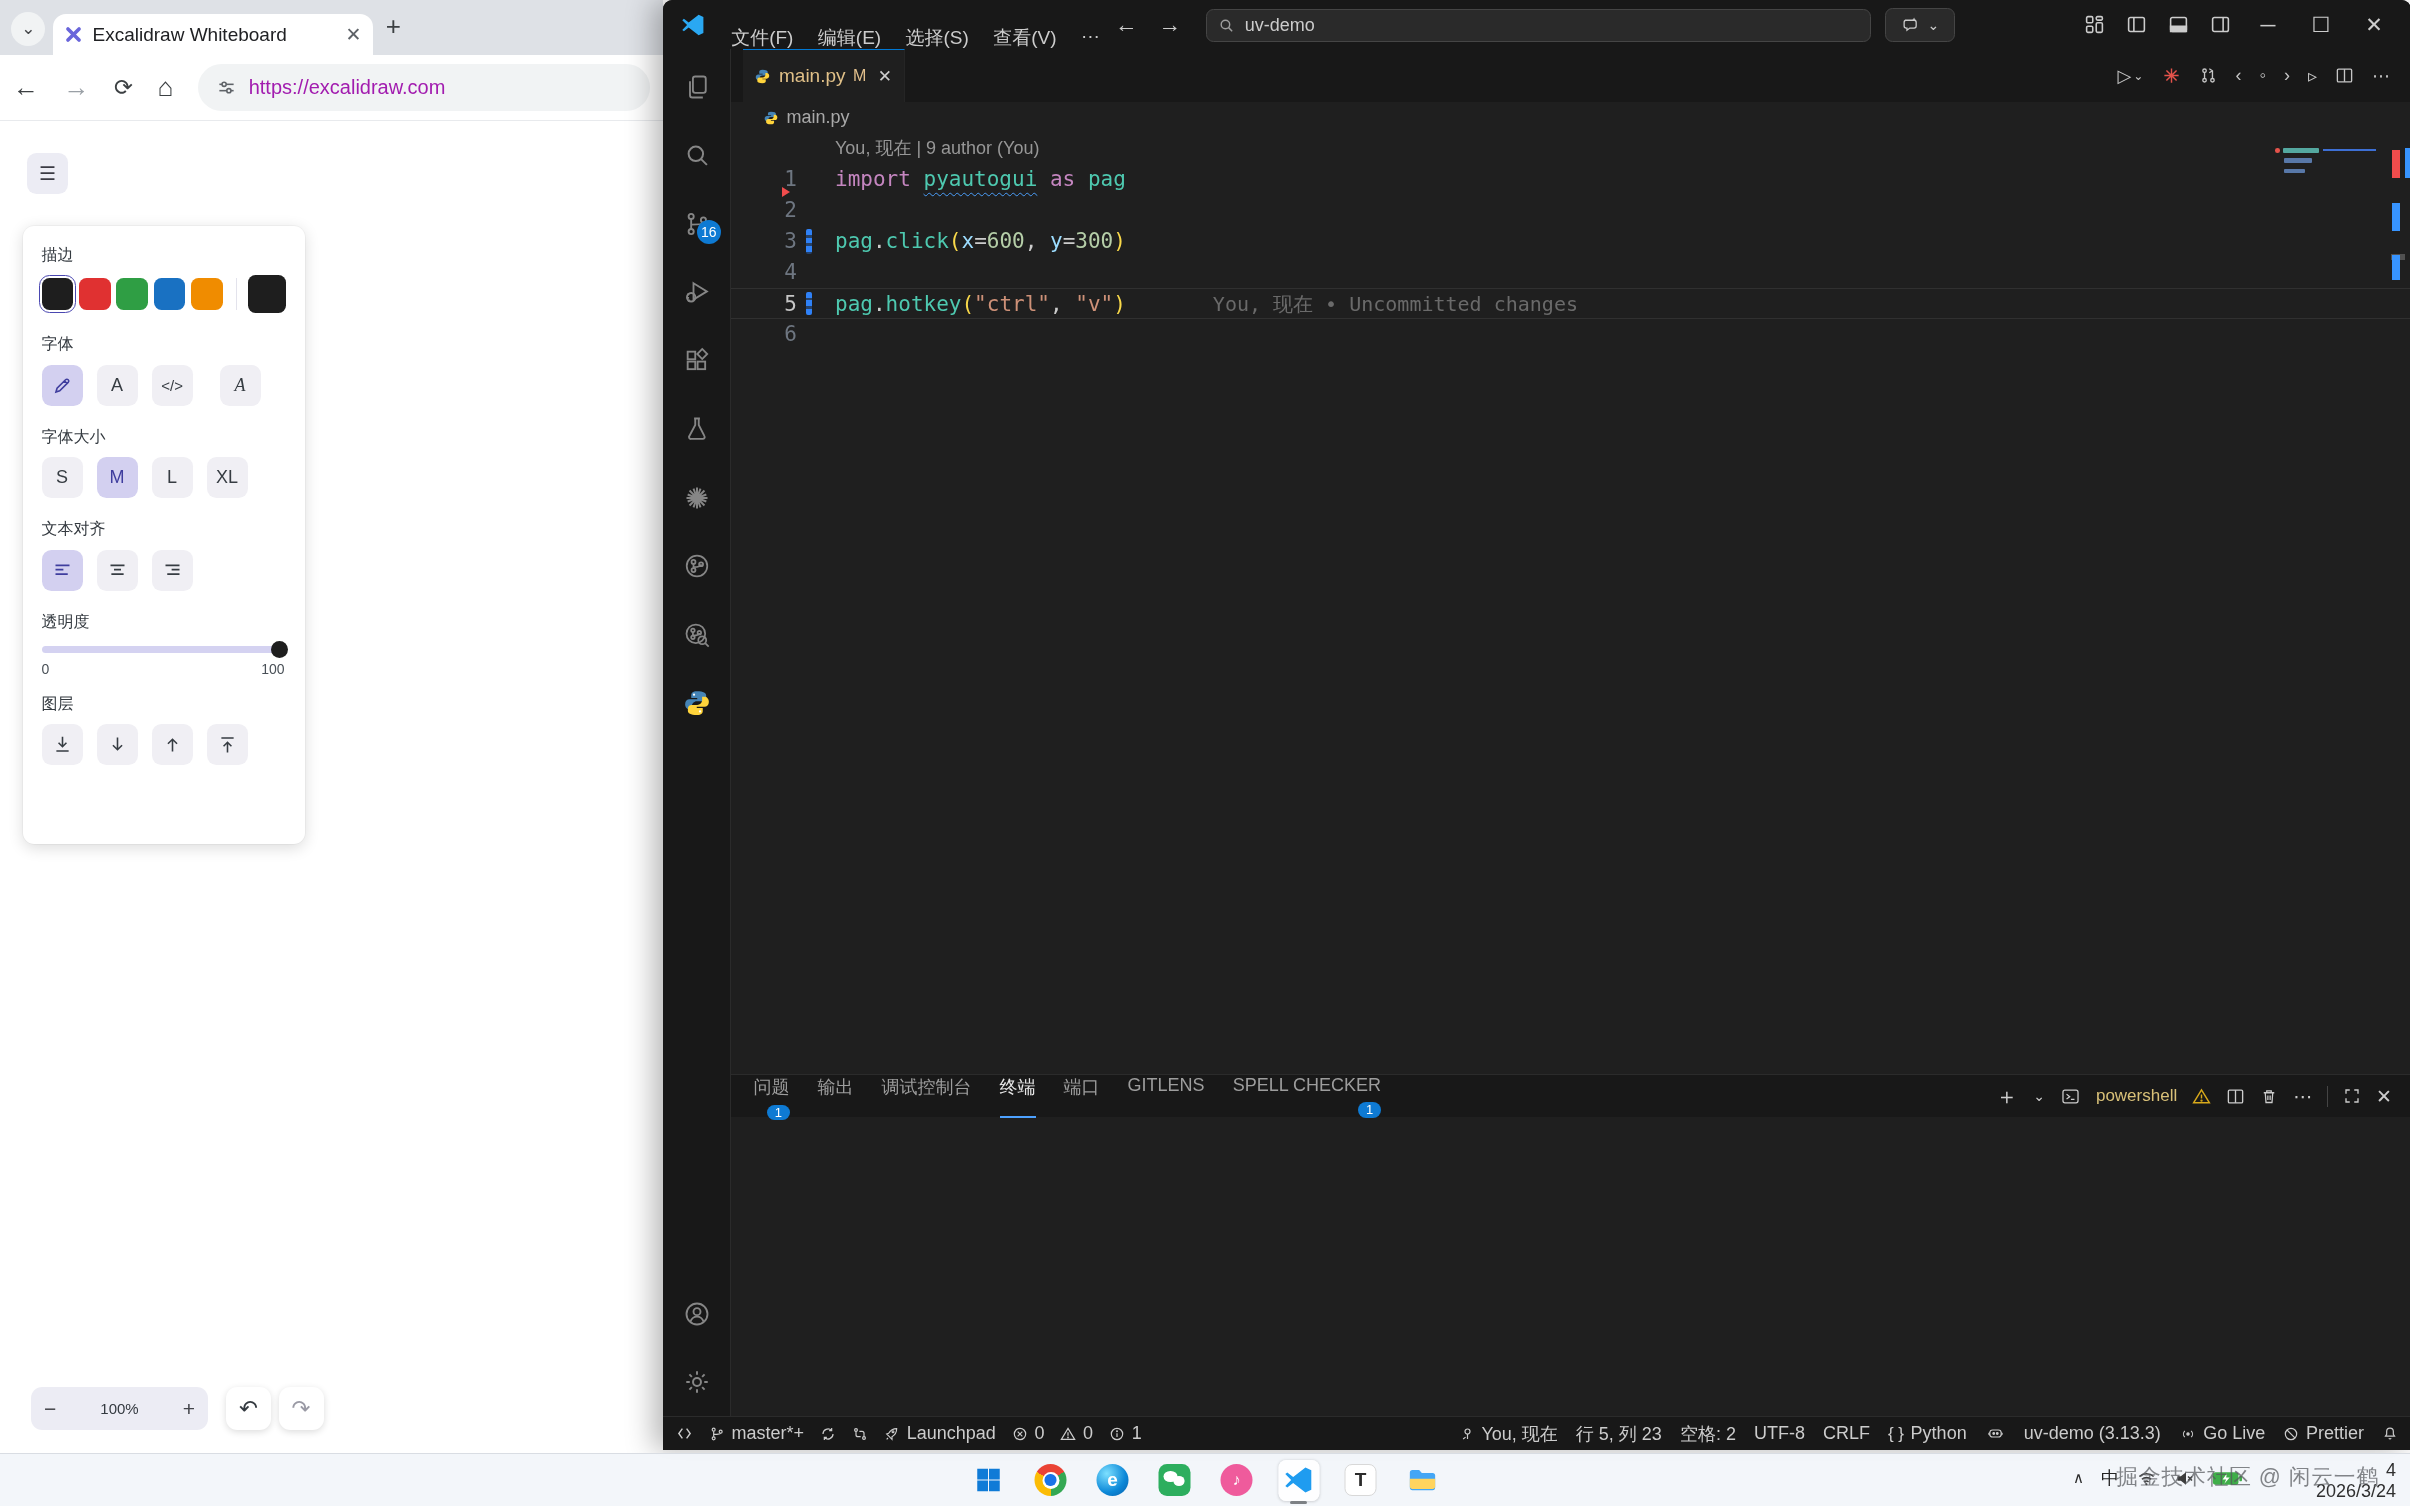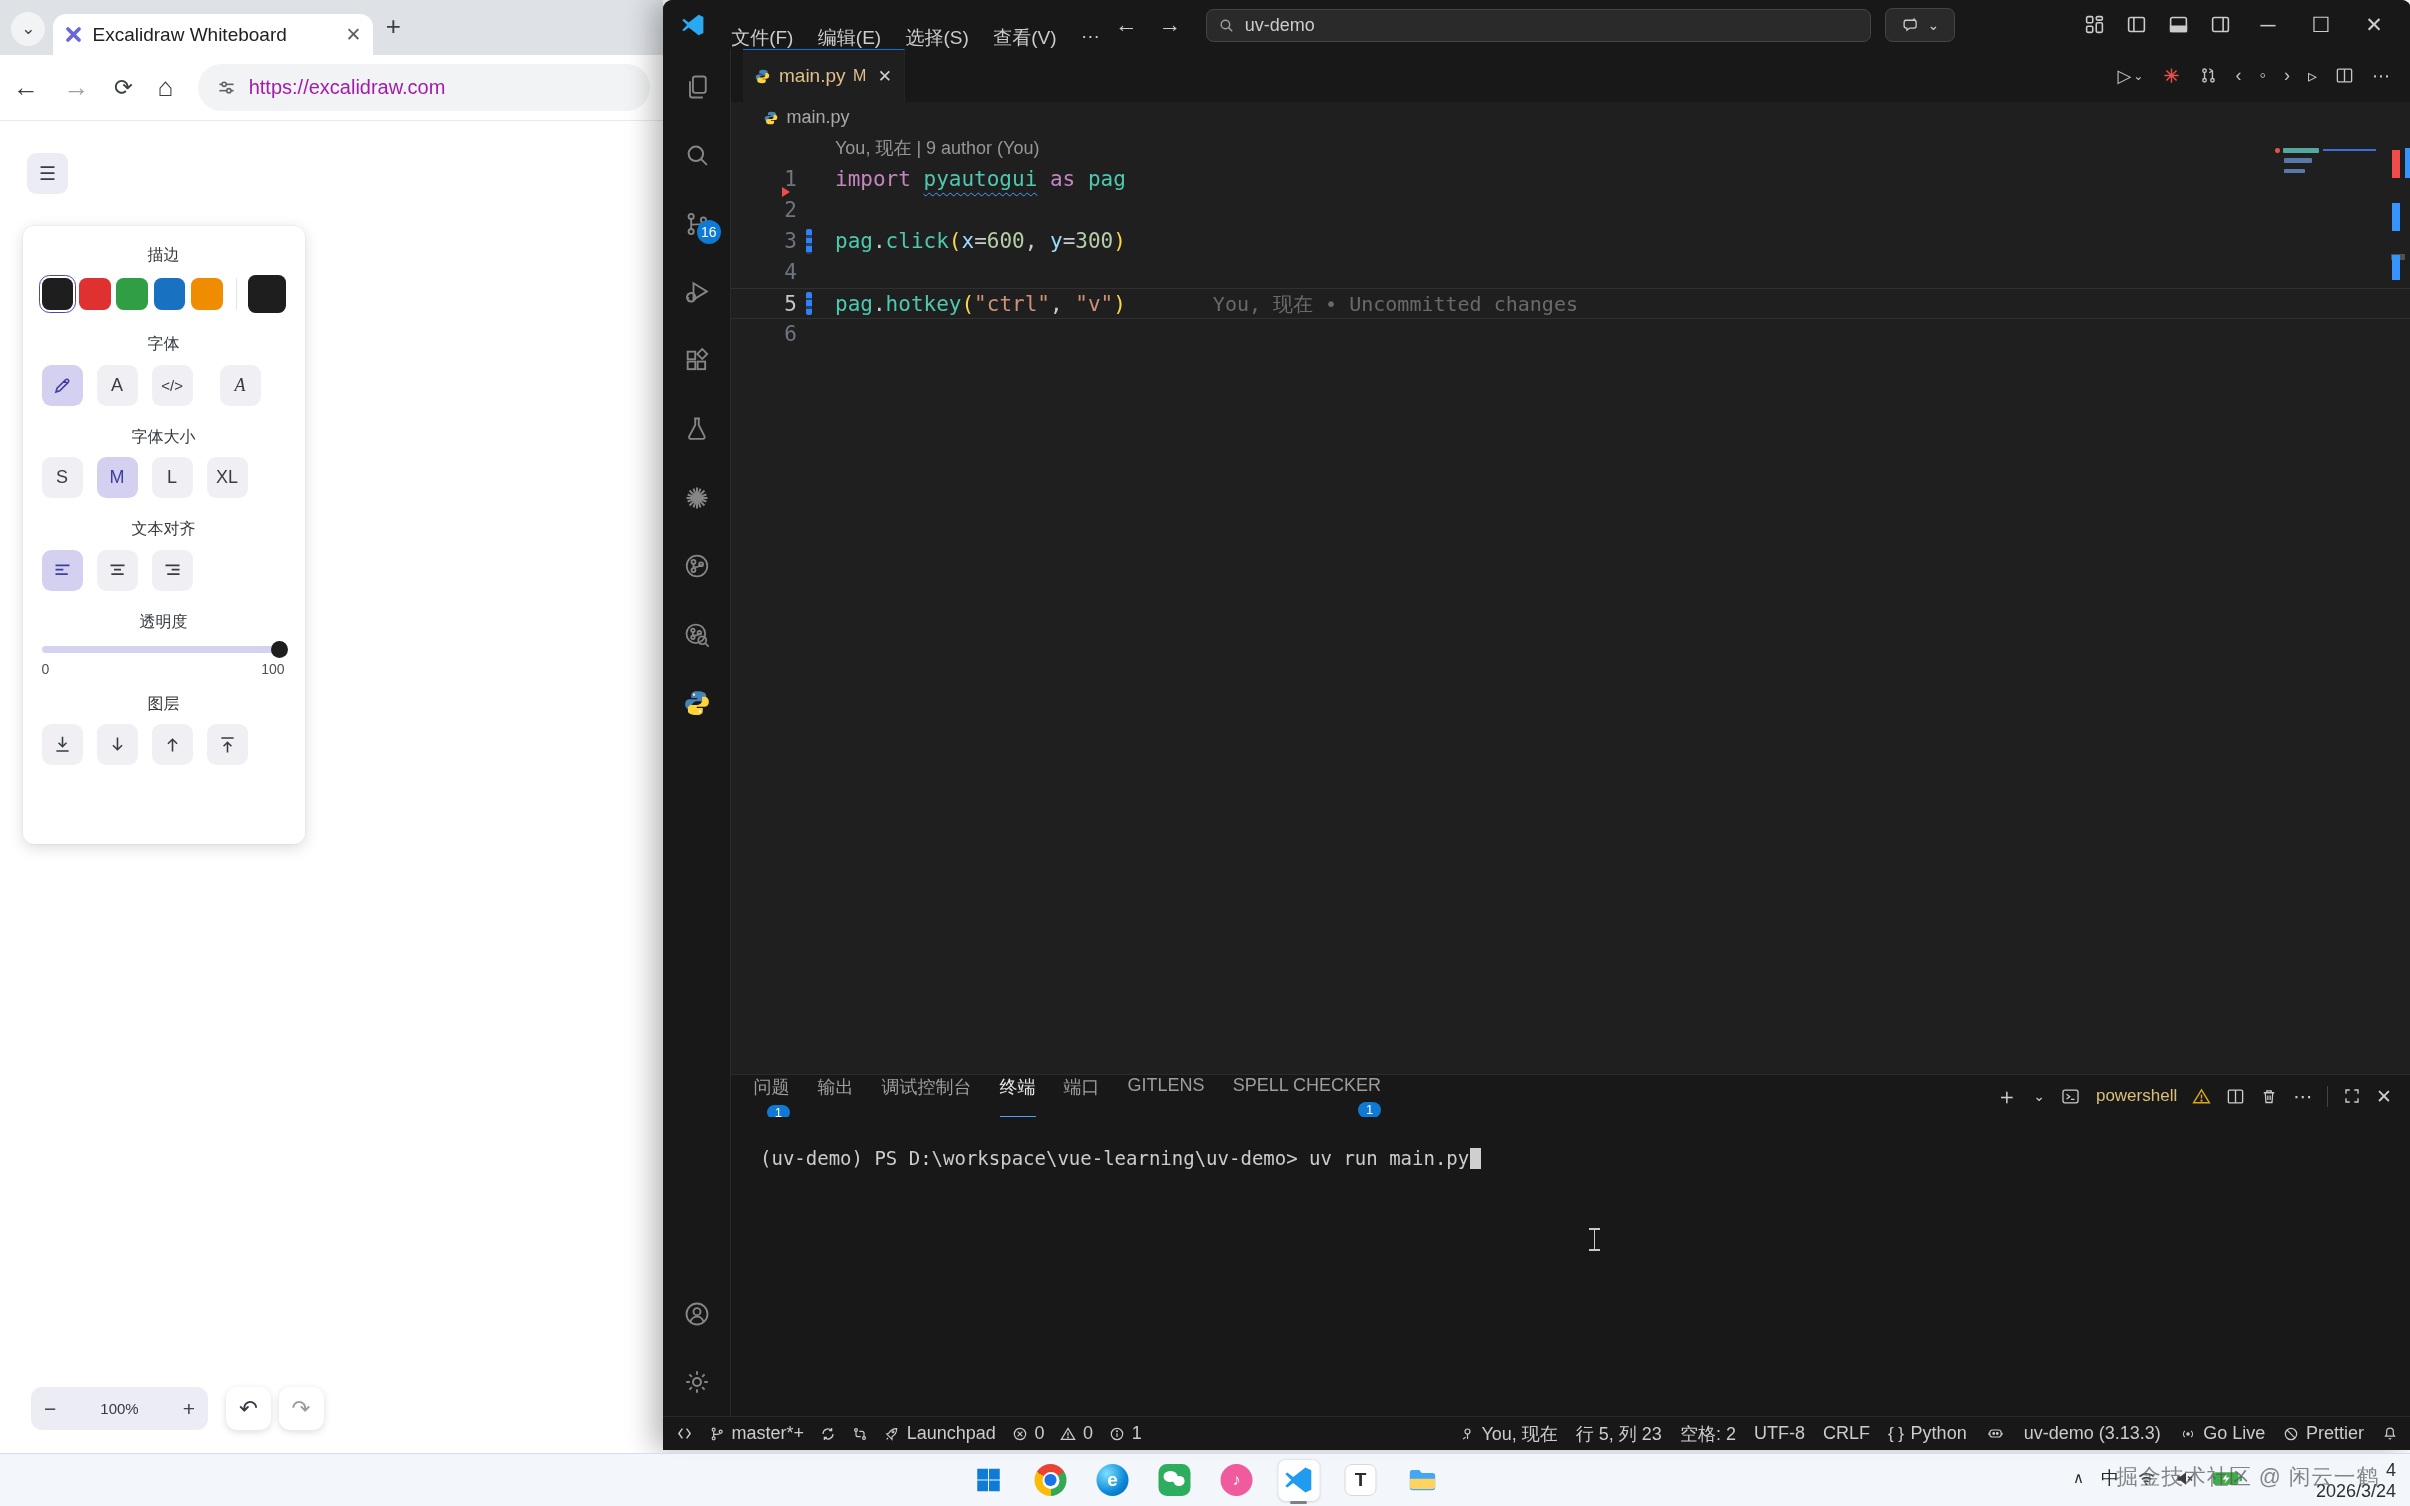--- a/index.html
+++ b/index.html
@@ -23,21 +23,21 @@
   .nav-ic.dim { color:#9aa0a6; }
   #urlpill { flex:1; height:47px; background:#f1f3f4; border-radius:23.5px; display:flex; align-items:center;
     padding:0 19px; gap:13px; }
   #url-text { font-size:20px; color:#a21caf; }
   #bcanvas { position:relative; width:100%; height:1332px; background:#fff; }
   #hamburger { left:27px; top:32px; width:41px; height:41px; background:#ececf4; border-radius:9.4px;
     display:flex; align-items:center; justify-content:center; font-size:19px; color:#3a3a43; }
   #xpanel { left:22.6px; top:105px; width:282px; height:618px; background:#fff; border-radius:11.3px;
     box-shadow:0 3.8px 15px rgba(0,0,0,.14), 0 0 0 0.9px rgba(0,0,0,.03); padding:19px; }
   .xlabel { font-size:16px; color:#343a40; margin-bottom:9.4px; }
-  .xsec { margin-bottom:21px;text-align:center; }
+  .xsec { margin-bottom:21px; }
   .swrow { display:flex; align-items:center; }
   .sw { width:32px; height:32px; border-radius:7.5px; margin-right:5.6px; }
   .sw.sel { outline:1.4px solid #4a47b1; outline-offset:2.8px; }
   .swdiv { width:0.9px; height:32px; background:#e3e3ec; margin:0 11.3px 0 7.5px; }
   .swbig { width:38px; height:38px; border-radius:7.5px; }
   .xbtn { width:41px; height:41px; border-radius:9.4px; background:#f0eff4; display:flex; align-items:center;
     justify-content:center; color:#363c42; font-size:18px; margin-right:14px; }
   .xbtn.sel { background:#d3d0f0; color:#3f3d9e; }
   .xrow { display:flex; align-items:center; }
   #opacity-track { position:relative; width:243px; height:7.5px; border-radius:3.8px; background:#d4d2f1; margin:13px 0 7.5px 0; }
@@ -587,24 +587,20 @@
           <span style="font-size:19px">⋯</span>
           <span class="pc-sep"></span>
           <span>
               <svg width="18" height="18" viewBox="0 0 24 24" fill="none" stroke="#cccccc" stroke-width="1.8">
                 <path d="M4 9V4h5M15 4h5v5M20 15v5h-5M9 20H4v-5"></path>
               </svg>
             </span>
           <span style="font-size:19px">✕</span>
         </div>
       </div>
-      <div id="terminal">
-        <span>(uv-demo) PS D:\workspace\vue-learning\uv-demo&gt;</span><span> uv run main.py</span><span id="cursor-block"></span>
-        <div id="ibeam"></div>
-      </div>
     </div>
   </div>
 
   <div id="statusbar">
     <div id="st-left" style="display:flex;align-items:center">
         <div class="st-item">
           <span>
             <svg width="17" height="17" viewBox="0 0 24 24" fill="none" stroke="#ccc" stroke-width="2">
               <path d="M9 5L4 12l5 7M15 5l5 7-5 7"></path>
             </svg>

